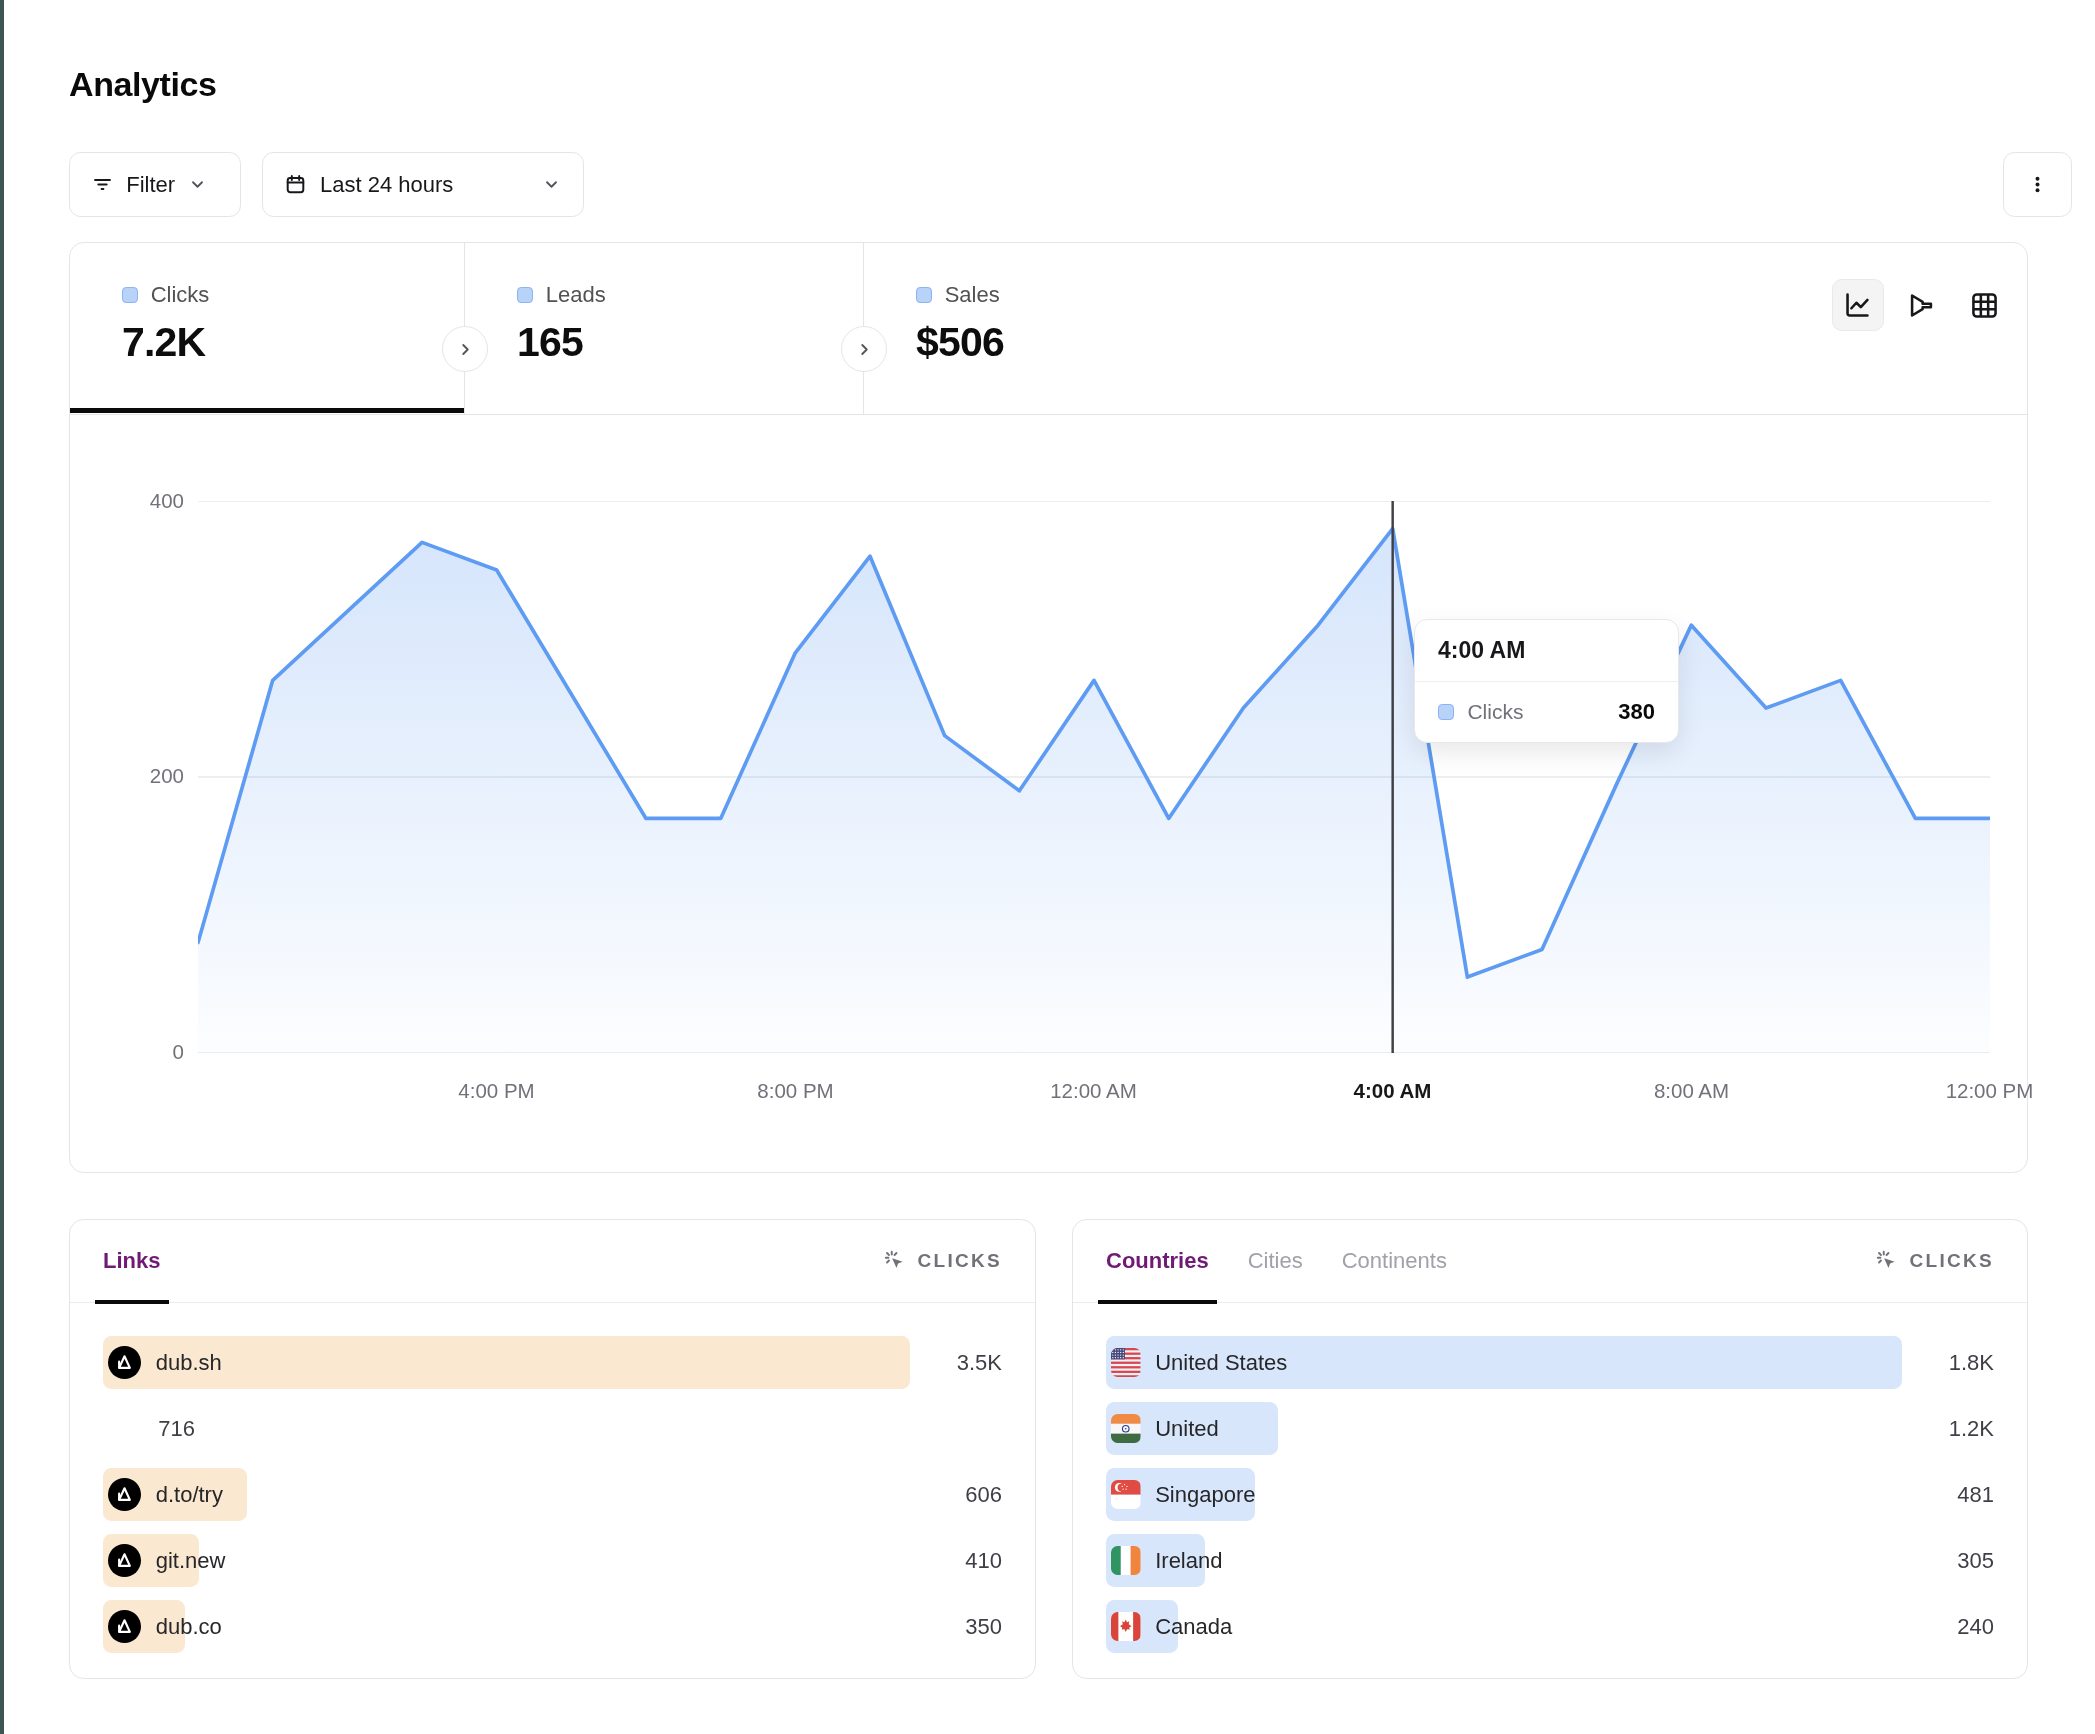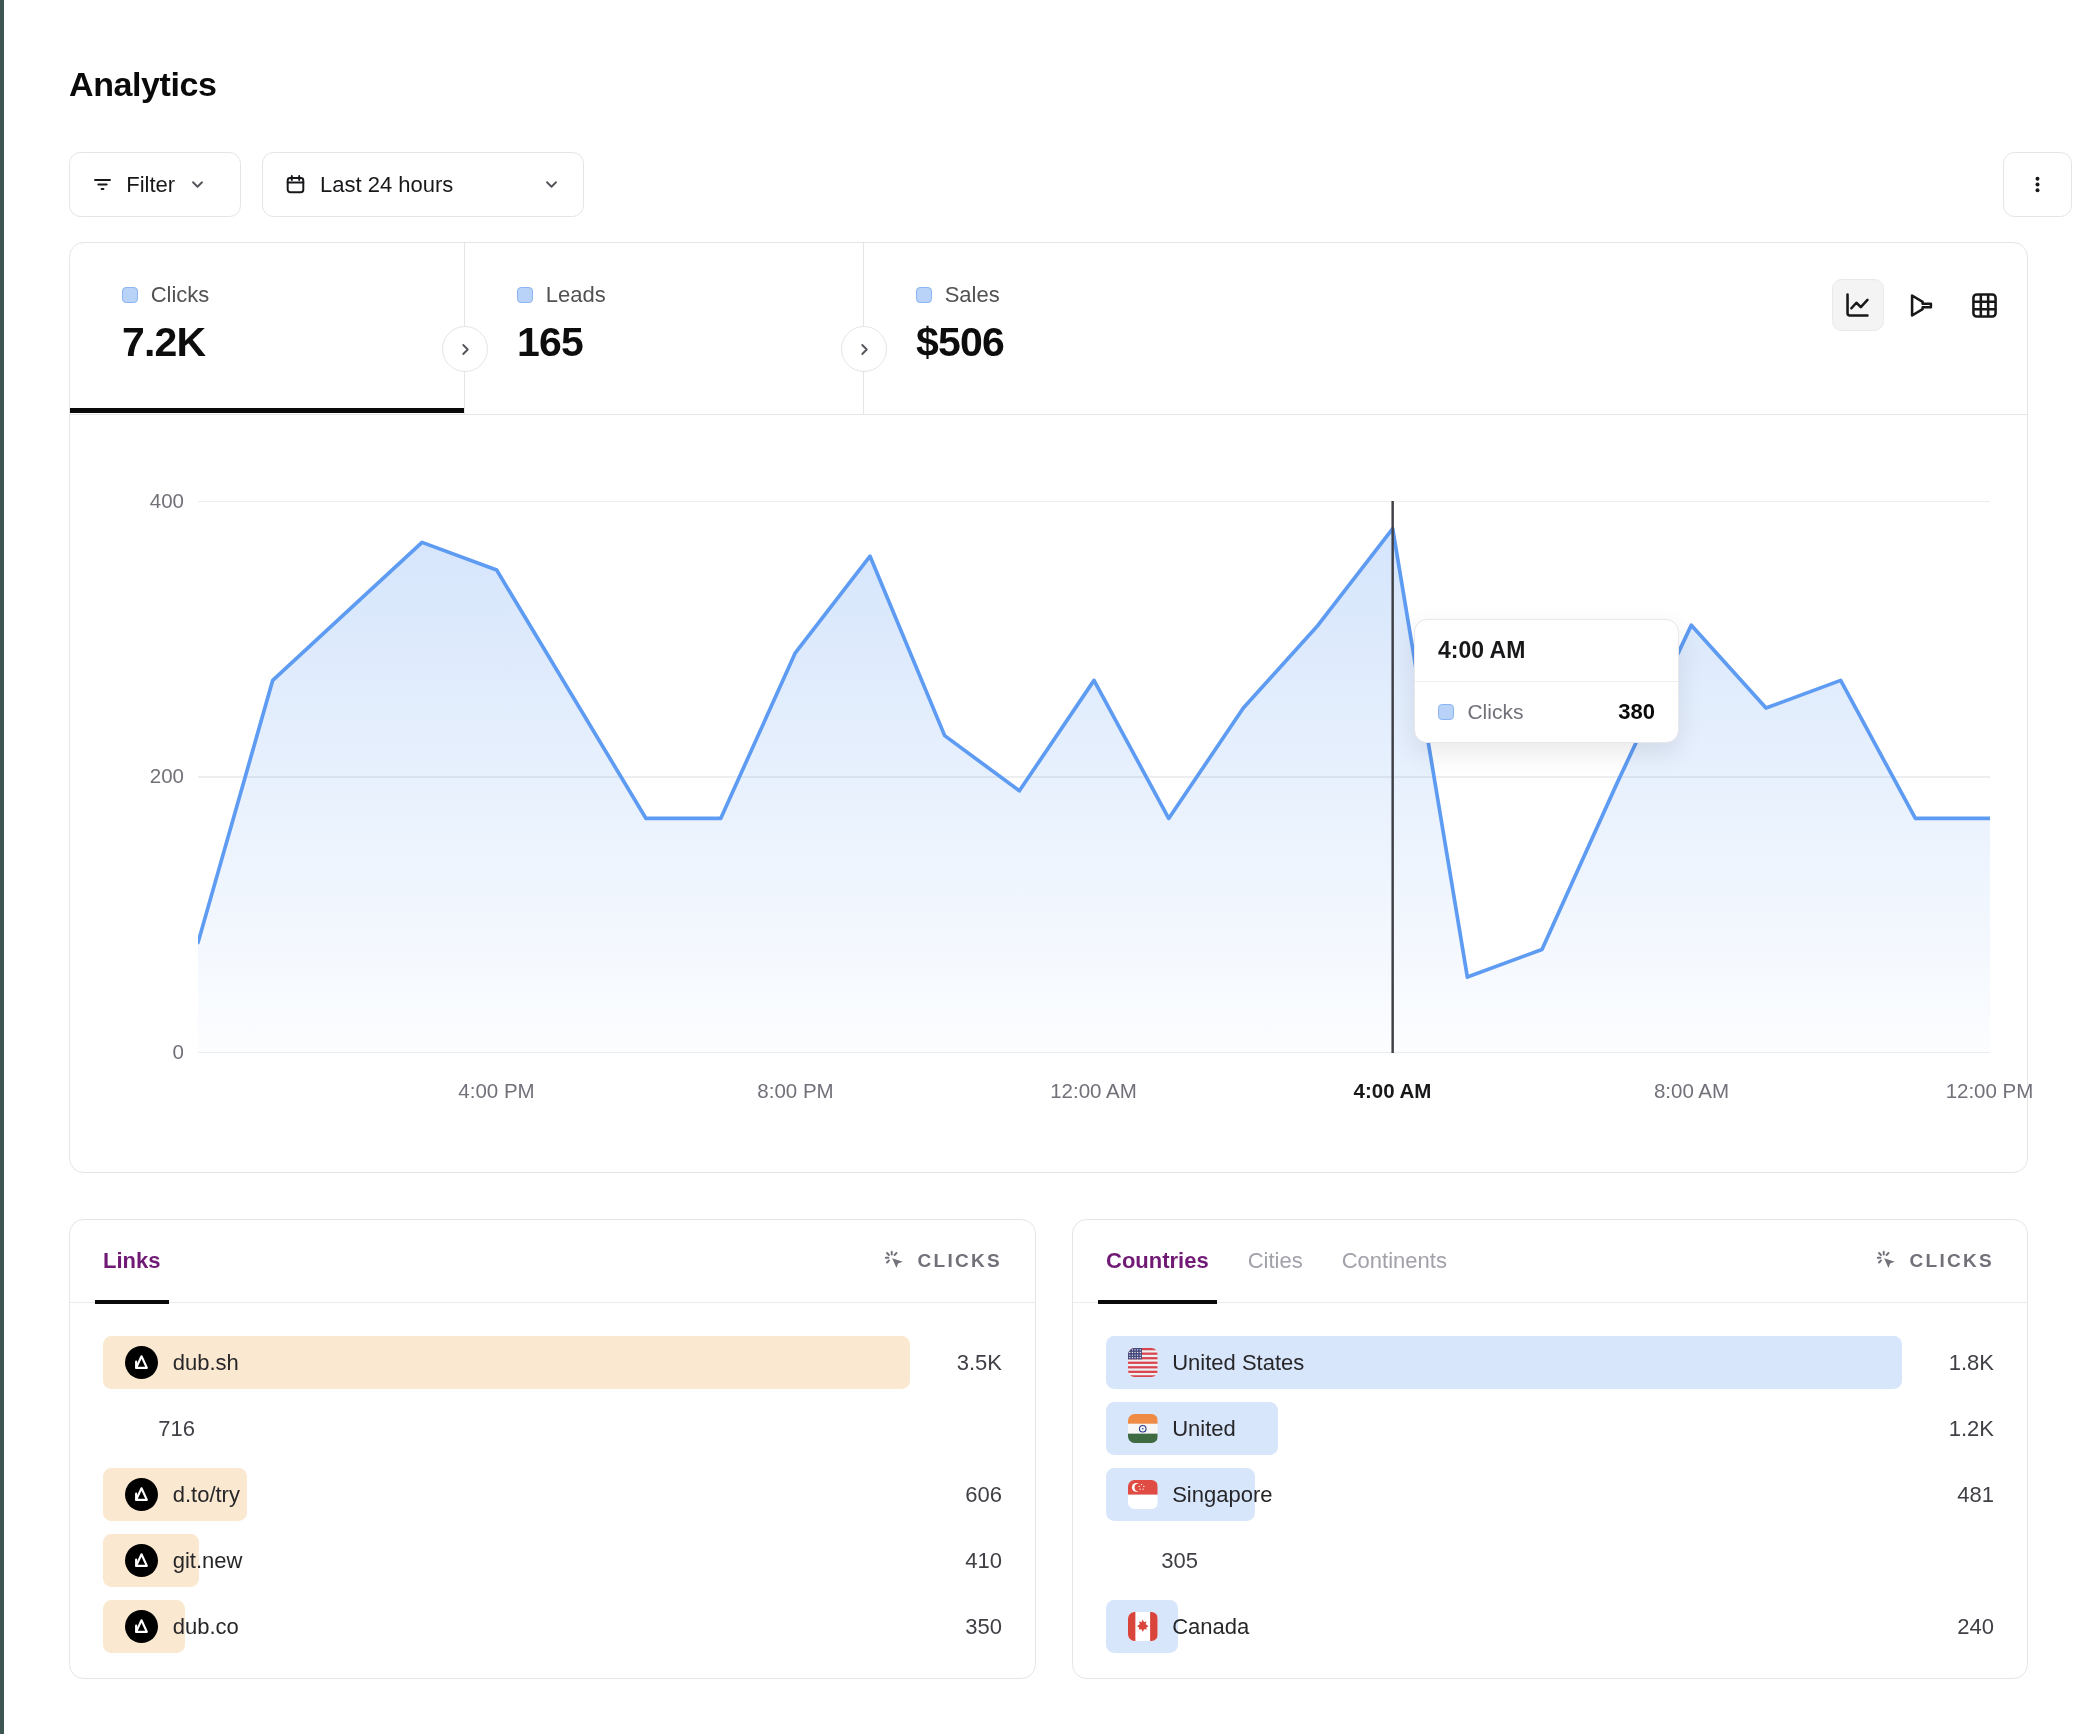--- a/index.html
+++ b/index.html
@@ -76,21 +76,21 @@
   .panel-tabs { display:flex; gap:39px; height:100%; align-items:center; }
   .ptab { position:relative; height:100%; display:flex; align-items:center; font-size:22px; color:#a1a1aa; font-weight:500; cursor:pointer; }
   .ptab.active { color:#701a75; font-weight:600; }
   .ptab.active::after { content:""; position:absolute; left:-8.2px; right:-8.2px; bottom:-1.6px; height:4.1px; background:#0a0a0a; }
   .metric { margin-left:auto; display:flex; align-items:center; gap:9.8px; font-size:19px; font-weight:600; letter-spacing:.12em; color:#71717a; cursor:pointer; }
 
   .rows { padding:33px; display:flex; flex-direction:column; gap:13px; }
   .row { display:flex; align-items:center; height:53px; cursor:pointer; }
   .bar-area { flex:1; position:relative; height:100%; }
   .bar { position:absolute; left:0; top:0; height:100%; border-radius:8.2px; }
-  .row-content { position:absolute; inset:0; display:flex; align-items:center; gap:14.7px; padding-left:22px; }
+  .row-content { position:absolute; inset:0; display:flex; align-items:center; gap:14.7px; padding-left:5px; }
   .row-label { font-size:22px; color:#27272a; font-weight:500; }
   .row-value { width:79px; margin-left:13px; text-align:right; font-size:22px; color:#3f3f46; font-weight:500; }
   .logo, .logo svg { width:33px; height:33px; display:block; }
   .flag { width:29.5px; height:29.5px; border-radius:6.5px; overflow:hidden; }
   .flag svg { display:block; width:29.5px; height:29.5px; }
 </style>
 </head>
 <body>
 
 <div id="app">
@@ -417,20 +417,33 @@
                   <circle cx="14.8" cy="11.2" r="0.8" fill="#fff"></circle>
                   <circle cx="13.7" cy="7.8" r="0.8" fill="#fff"></circle>
                 </svg>
               </span>
               <span class="row-label">Singapore</span>
             </div>
           </div>
           <span class="row-value">481</span>
         </div>
         <div class="row">
+          <div class="bar-area">
+            <div class="bar" style="width: 12.4%; background: rgb(216, 230, 251);"></div>
+            <div class="row-content">
+              <span class="flag">
+                <svg viewBox="0 0 36 36">
+                  <rect width="12" height="36" fill="#2f9461"></rect>
+                  <rect x="12" width="12" height="36" fill="#fff"></rect>
+                  <rect x="24" width="12" height="36" fill="#f2853e"></rect>
+                </svg>
+              </span>
+              <span class="row-label">Ireland</span>
+            </div>
+          </div>
           <span class="row-value">305</span>
         </div>
         <div class="row">
           <div class="bar-area">
             <div class="bar" style="width: 9%; background: rgb(216, 230, 251);"></div>
             <div class="row-content">
               <span class="flag">
                 <svg viewBox="0 0 36 36">
                   <rect width="36" height="36" fill="#fff"></rect>
                   <rect width="9" height="36" fill="#da453b"></rect>

